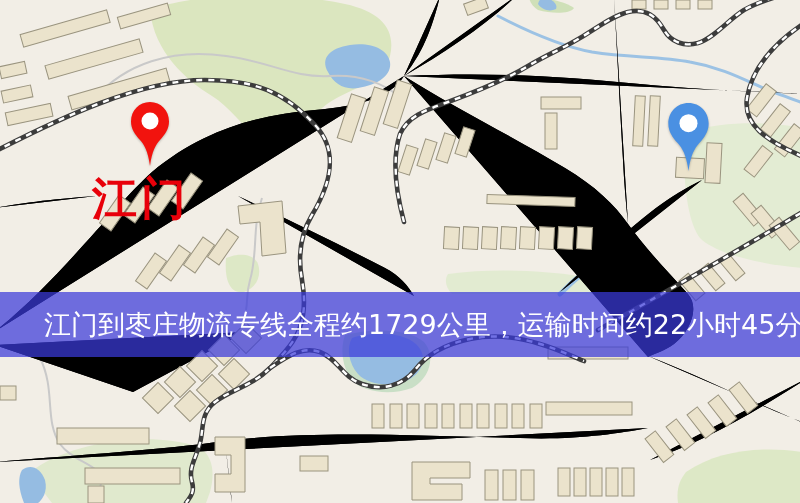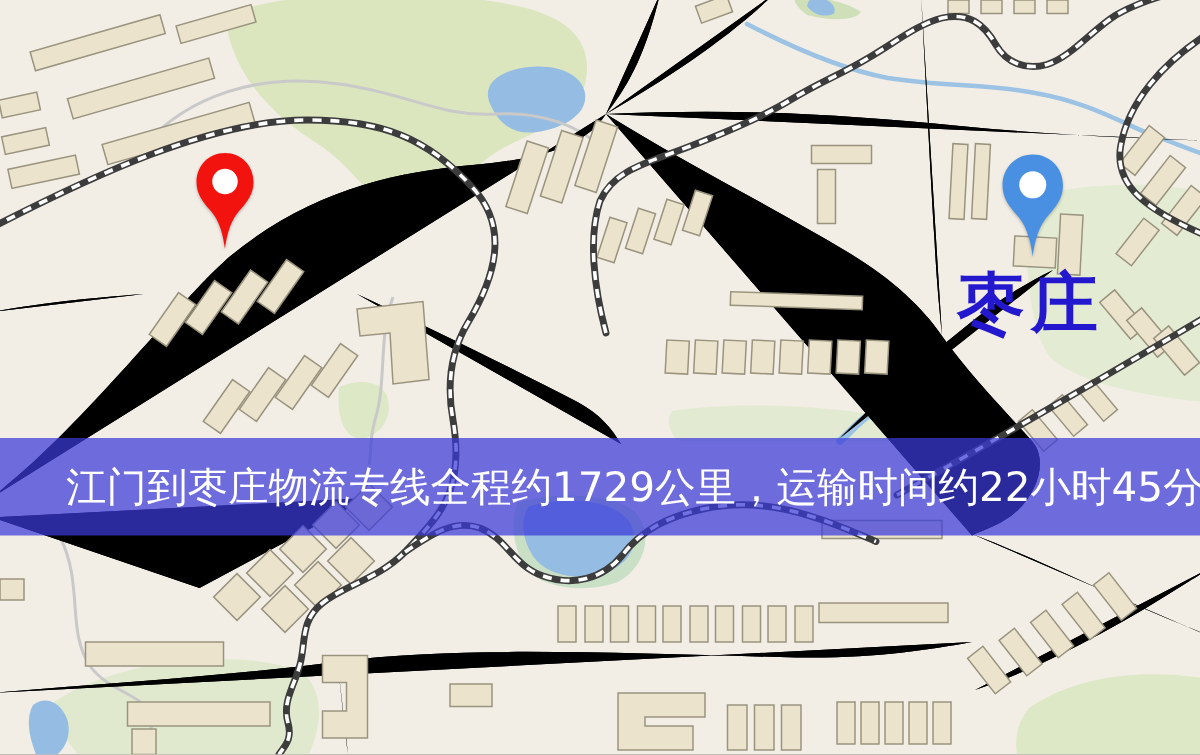--- a/index.html
+++ b/index.html
@@ -281,26 +281,26 @@
         <use href="#rw4" class="rail-dash"></use>
     </g>
   </svg>
 
   <div class="marker" id="origin-pin" style="left:130px;top:100px;">
     <svg width="40" height="68" viewBox="0 0 40 66">
       <path d="M20,1 C9,1 1,9.5 1,20.5 C1,28 5,33.5 10,39 C14,43.5 18,50 20,65 C22,50 26,43.5 30,39 C35,33.5 39,28 39,20.5 C39,9.5 31,1 20,1 Z" fill="#f2130e"></path>
       <circle cx="20" cy="20" r="8.5" fill="#ffffff"></circle>
     </svg>
   </div>
+  <div class="place-label" id="origin-label">江门</div>
 
   <div class="marker" id="destination-pin" style="left:667px;top:102px;">
     <svg width="43" height="70" viewBox="0 0 40 66">
       <path d="M20,1 C9,1 1,9.5 1,20.5 C1,28 5,33.5 10,39 C14,43.5 18,50 20,65 C22,50 26,43.5 30,39 C35,33.5 39,28 39,20.5 C39,9.5 31,1 20,1 Z" fill="#4a90e2"></path>
       <circle cx="20" cy="20" r="8.5" fill="#ffffff"></circle>
     </svg>
   </div>
-  <div class="place-label" id="destination-label">枣庄</div>
 
   <div id="banner">
     <span class="banner-text">江门到枣庄物流专线全程约1729公里，运输时间约22小时45分钟.</span>
   </div>
 
 </div>
 
 </body></html>

